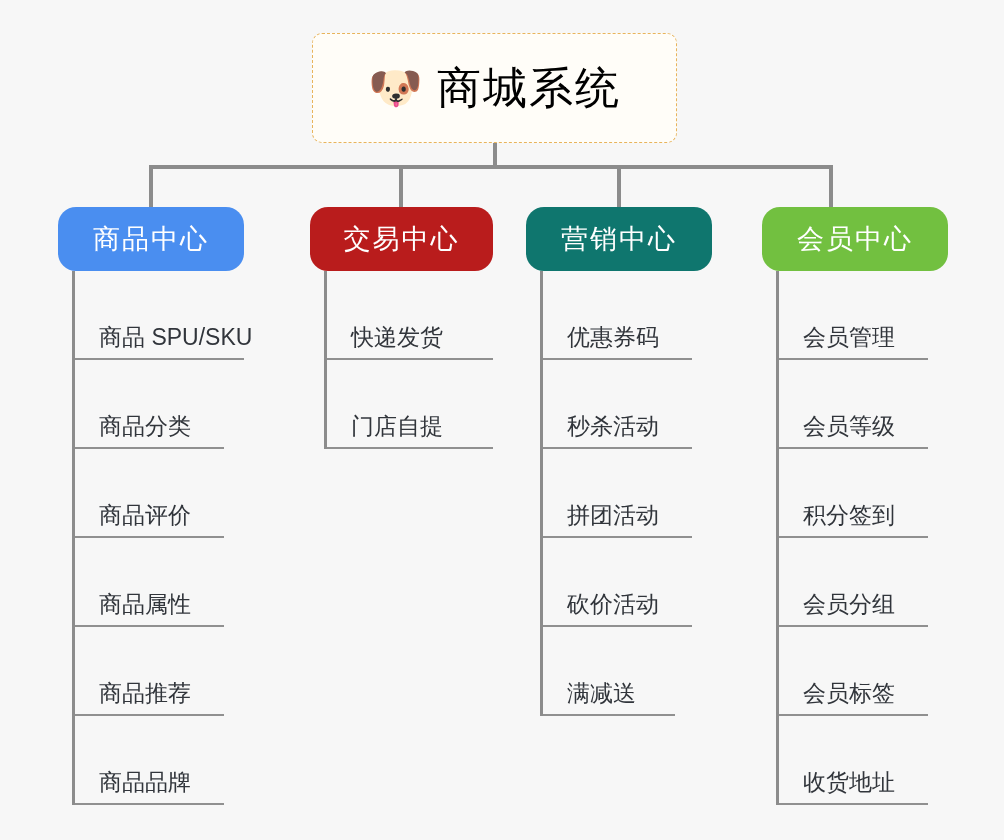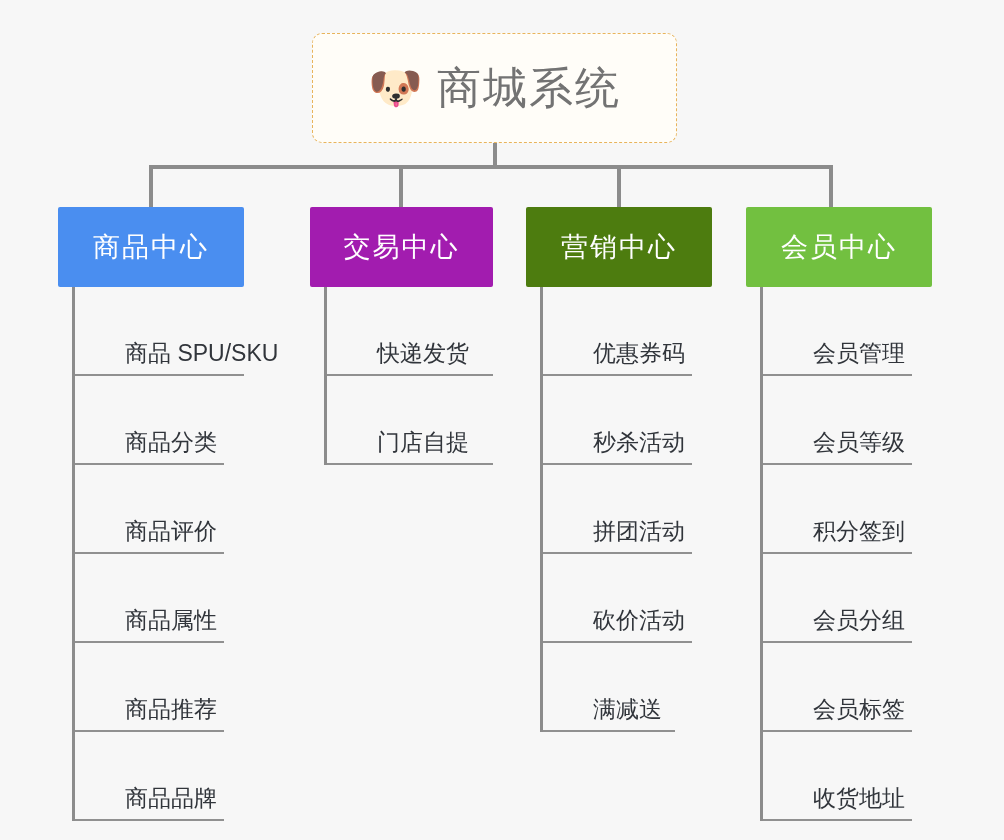--- a/index.html
+++ b/index.html
@@ -75,25 +75,25 @@
   .drop-3 { left: 829px; }
 
   
   .column {
     position: absolute;
     top: 207px;
   }
   .col-0 { left: 58px;  width: 186px; }
   .col-1 { left: 310px; width: 183px; }
   .col-2 { left: 526px; width: 186px; }
-  .col-3 { left: 746px; width: 186px; text-align: center; }
+  .col-3 { left: 762px; width: 186px; text-align: center; }
 
   .cat-box {
-    height: 80px;
-    border-radius: 2px;
+    height: 64px;
+    border-radius: 18px;
     display: flex;
     align-items: center;
     justify-content: center;
   }
   .cat-label {
     color: #ffffff;
     font-size: 27px;
     letter-spacing: 2px;
     line-height: 1;
   }
@@ -114,36 +114,36 @@
     justify-content: flex-start;
     border-bottom: 2px solid #909090;
   }
   .leaf:last-child {
     border-bottom: 2px solid #909090;
   }
   .leaf-label {
     font-size: 23px;
     color: #31353b;
     line-height: 1.25;
-    padding: 0 0 6px 50px;
+    padding: 0 0 6px 24px;
     white-space: nowrap;
   }
   
   .leaf.w-wide  { width: 100%; }
   .leaf.w-mid   { width: 88%; }
   .leaf.w-narrow{ width: 78%; }
 </style>
 </head>
 <body>
 
 <div class="canvas">
 
   <div class="root-node" style="border-color: rgb(232, 180, 92); background: rgb(255, 253, 248);">
     <span class="root-emoji">🐶</span>
-    <span class="root-title" style="color: #737373;">商城系统</span>
+    <span class="root-title" style="color: #000000;">商城系统</span>
   </div>
 
   <div class="conn stem-root"></div>
   <div class="conn bus"></div>
   <div class="conn drop drop-0"></div>
   <div class="conn drop drop-1"></div>
   <div class="conn drop drop-2"></div>
   <div class="conn drop drop-3"></div>
 
   <div class="column col-0">
@@ -166,35 +166,35 @@
       <div class="leaf w-mid">
           <span class="leaf-label">商品推荐</span>
         </div>
       <div class="leaf w-mid">
           <span class="leaf-label">商品品牌</span>
         </div>
     </div>
   </div>
 
   <div class="column col-1">
-    <div class="cat-box" style="background: #a21caf;">
+    <div class="cat-box" style="background: #b91c1c;">
       <span class="cat-label">交易中心</span>
     </div>
     <div class="leaf-stack">
       <div class="leaf w-wide">
           <span class="leaf-label">快递发货</span>
         </div>
       <div class="leaf w-wide">
           <span class="leaf-label">门店自提</span>
         </div>
     </div>
   </div>
 
   <div class="column col-2">
-    <div class="cat-box" style="background: #4d7c0f;">
+    <div class="cat-box" style="background: #0f766e;">
       <span class="cat-label">营销中心</span>
     </div>
     <div class="leaf-stack">
       <div class="leaf w-mid">
           <span class="leaf-label">优惠券码</span>
         </div>
       <div class="leaf w-mid">
           <span class="leaf-label">秒杀活动</span>
         </div>
       <div class="leaf w-mid">

